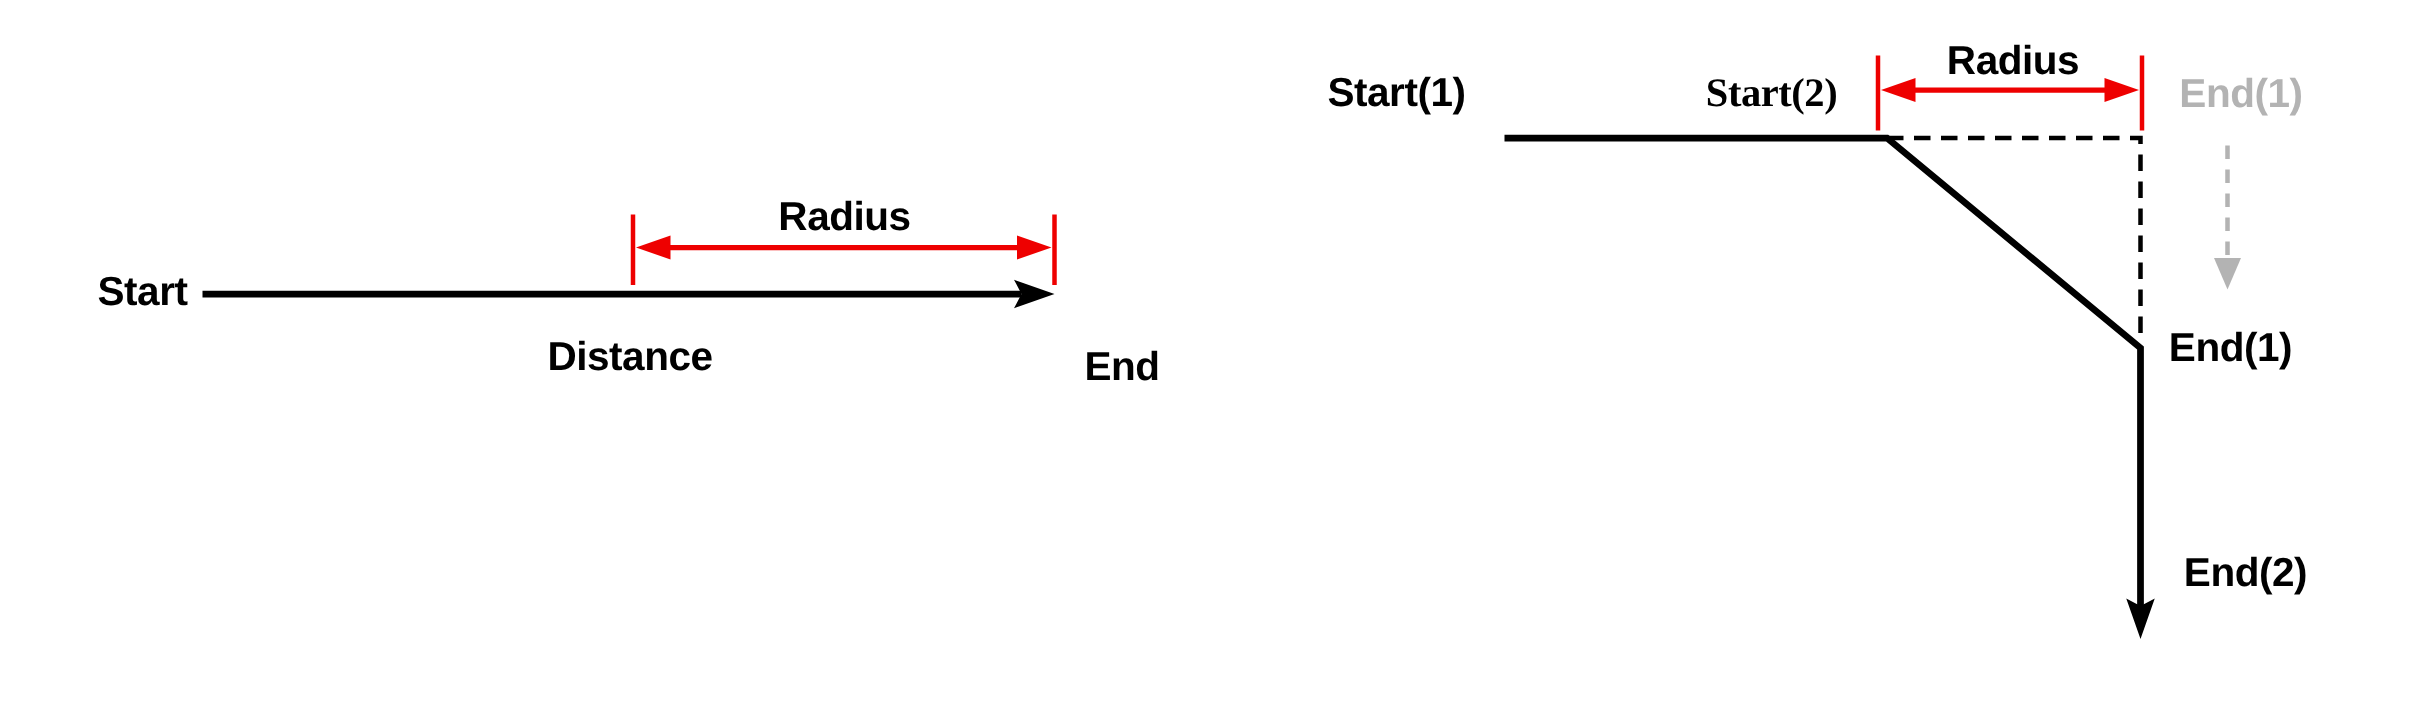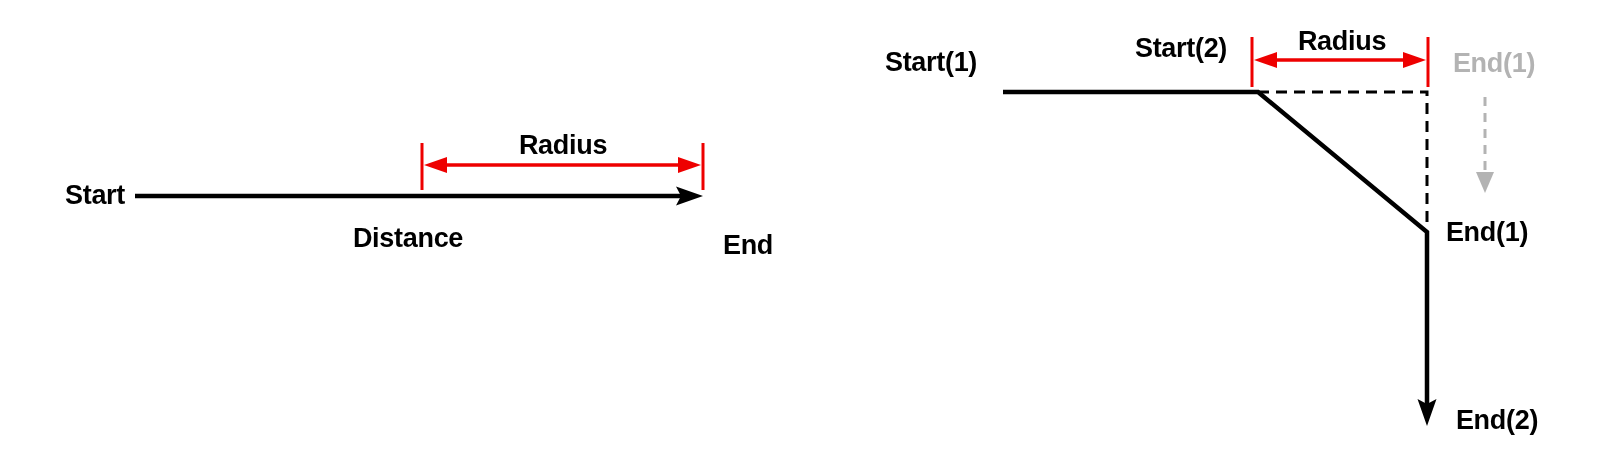--- a/index.html
+++ b/index.html
@@ -81,22 +81,22 @@
       <polygon class="fill-dim" points="1426,60 1403,52 1403,68"></polygon>
 
       <line class="stroke-ghost" x1="1485" y1="97" x2="1485" y2="172" stroke-width="3" stroke-dasharray="9 7"></line>
       <polygon class="fill-ghost" points="1485,193 1476,172 1494,172"></polygon>
     </g>
   </svg>
 
   <div class="label" style="left:95px; top:195px;text-align:right;">Start</div>
   <div class="label" style="left:748px; top:199px;margin-top:46px;">End</div>
   <div class="label dim" style="left:563px; top:145px;">Radius</div>
-  <div class="label" style="left:408px; top:238px;">Distance</div>
+  <div class="label" style="left:420px; top:238px;">Distance</div>
 
   <div class="label" style="left:931px; top:62px;text-align:center;">Start(1)</div>
-  <div class="label" style="left:1181px; top:48px;">Start(2)</div>
+  <div class="label" style="left:1181px; top:62px;font-family:Liberation Serif, serif;">Start(2)</div>
   <div class="label dim" style="left:1342px; top:41px;">Radius</div>
   <div class="label ghost" style="left:1494px; top:63px;">End(1)</div>
   <div class="label" style="left:1487px; top:232px;">End(1)</div>
-  <div class="label" style="left:1497px; top:420px;">End(2)</div>
+  <div class="label" style="left:1497px; top:382px;">End(2)</div>
 
 </div>
 
 </body></html>

